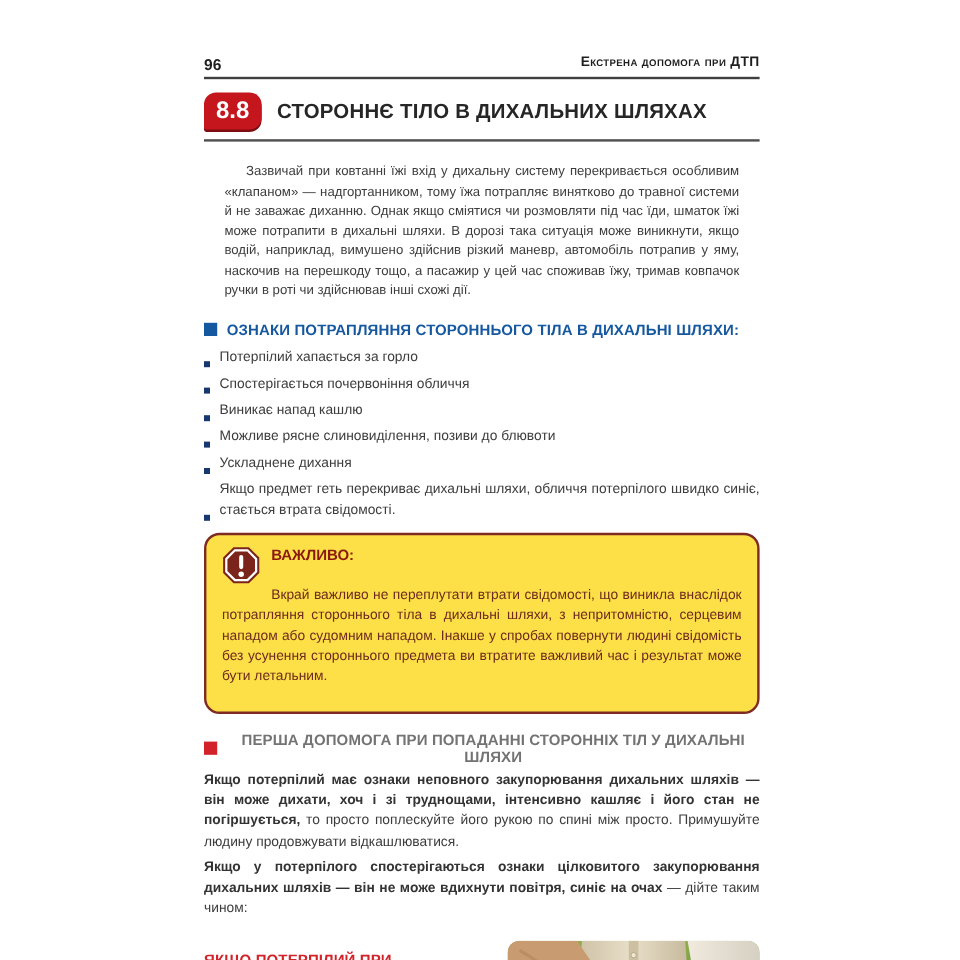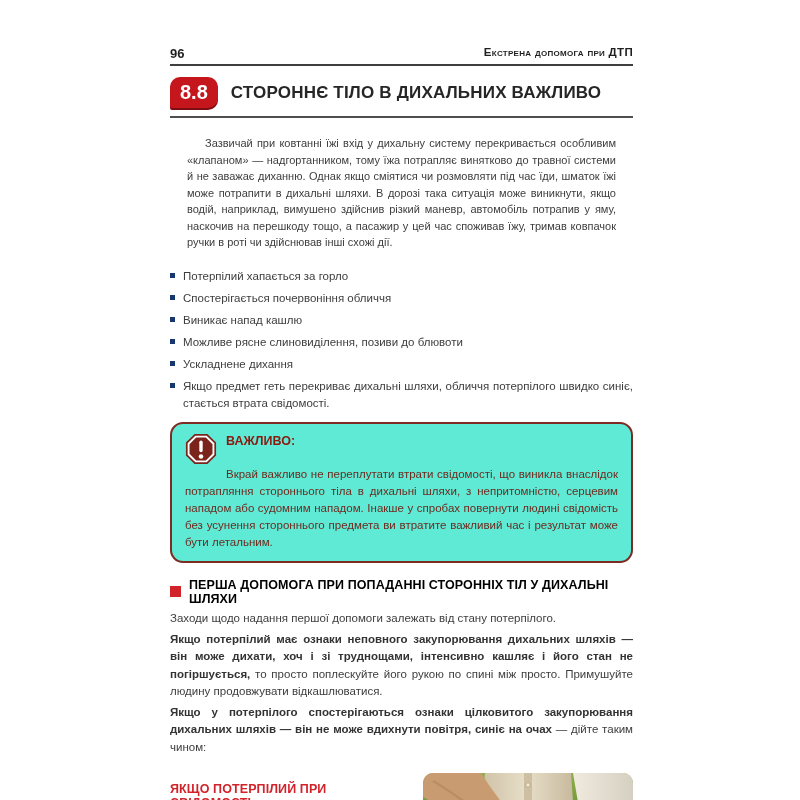--- a/index.html
+++ b/index.html
@@ -37,33 +37,33 @@
   .intro { margin-top:8px; text-indent:18px; }
 
   
   .heading {
     display:flex; align-items:center; gap:8px;
     font-weight:bold; font-size:12.5px; margin-top:15px; letter-spacing:.1px;
   }
   .heading .sq { width:11px; height:11px; flex:0 0 auto; }
   .heading.blue { color:#16589f; }
   .heading.blue .sq { background:#16589f; }
-  .heading.red { color:#000000; }
+  .heading.red { color:#737373;text-align:center; }
   .heading.red .sq { background:#d2232a; }
 
   
   ul.bullets { margin:8px 0 0; padding:0; list-style:none; }
-  ul.bullets li { display:flex; gap:8px; margin-bottom:5.5px; font-size:11.5px; line-height:1.45; }
+  ul.bullets li { display:flex; gap:8px; margin-bottom:5.5px; font-size:11.5px; line-height:1.45;align-items:flex-end; }
   ul.bullets .b { width:5px; height:5px; background:#17386e; margin-top:5px; flex:0 0 auto; }
   ul.bullets li span.t { text-align:justify; flex:1; }
 
   
   .warning {
-    border:2px solid #7d2b23; background:#5eead4; border-radius:13px;
-    padding:8px 13px 10px; margin-top:10px; color:#6e2a1f; overflow:hidden;
+    border:2px solid #7d2b23; background:#fde047; border-radius:13px;
+    padding:8px 13px 20px; margin-top:10px; color:#6e2a1f; overflow:hidden;
   }
   .warning .icon { float:left; width:32px; height:32px; margin:1px 9px 2px 0; }
   .warning .label { font-weight:bold; color:#8a1a10; font-size:12.5px; padding-top:2px; }
   .warning .text { font-size:11.5px; line-height:1.48; text-align:justify; margin-top:18px; }
 
   
   .fa-p { margin:4px 0 0; font-size:11.5px; line-height:1.5; text-align:justify; }
   .fa-p b { color:#333; }
 
   
@@ -82,25 +82,29 @@
 
 <div class="page">
 
   <div class="running-header">
     <span class="page-number">96</span>
     <span class="running-title">Екстрена допомога при ДТП</span>
   </div>
 
   <div class="title-row">
     <span class="section-badge">8.8</span>
-    <span class="section-title">СТОРОННЄ ТІЛО В ДИХАЛЬНИХ ВАЖЛИВО</span>
+    <span class="section-title">СТОРОННЄ ТІЛО В ДИХАЛЬНИХ ШЛЯХАХ</span>
   </div>
 
   <p class="body intro">Зазвичай при ковтанні їжі вхід у дихальну систему перекривається особливим «клапаном» — надгортанником, тому їжа потрапляє винятково до травної системи й не заважає диханню. Однак якщо сміятися чи розмовляти під час їди, шматок їжі може потрапити в дихальні шляхи. В дорозі така ситуація може виникнути, якщо водій, наприклад, вимушено здійснив різкий маневр, автомобіль потрапив у яму, наскочив на перешкоду тощо, а пасажир у цей час споживав їжу, тримав ковпачок ручки в роті чи здійснював інші схожі дії.</p>
 
+  <div class="heading blue">
+    <span class="sq"></span>
+    <span>ОЗНАКИ ПОТРАПЛЯННЯ СТОРОННЬОГО ТІЛА В ДИХАЛЬНІ ШЛЯХИ:</span>
+  </div>
 
   <ul class="bullets">
     <li>
         <span class="b"></span>
         <span class="t">Потерпілий хапається за горло</span>
       </li>
     <li>
         <span class="b"></span>
         <span class="t">Спостерігається почервоніння обличчя</span>
       </li>
@@ -131,21 +135,20 @@
     </svg>
     <div class="label">ВАЖЛИВО:</div>
     <div class="text">Вкрай важливо не переплутати втрати свідомості, що виникла внаслідок потрапляння стороннього тіла в дихальні шляхи, з непритомністю, серцевим нападом або судомним нападом. Інакше у спробах повернути людині свідомість без усунення стороннього предмета ви втратите важливий час і результат може бути летальним.</div>
   </div>
 
   <div class="heading red">
     <span class="sq"></span>
     <span>ПЕРША ДОПОМОГА ПРИ ПОПАДАННІ СТОРОННІХ ТІЛ У ДИХАЛЬНІ ШЛЯХИ</span>
   </div>
 
-  <p class="fa-p">Заходи щодо надання першої допомоги залежать від стану потерпілого.</p>
   <p class="fa-p"><b>Якщо потерпілий має ознаки неповного закупорювання дихальних шляхів — він може дихати, хоч і зі труднощами, інтенсивно кашляє і його стан не погіршується,</b><span> то просто поплескуйте його рукою по спині між просто. Примушуйте людину продовжувати відкашлюватися.</span></p>
   <p class="fa-p"><b>Якщо у потерпілого спостерігаються ознаки цілковитого закупорювання дихальних шляхів — він не може вдихнути повітря, синіє на очах</b><span> — дійте таким чином:</span></p>
 
   <div class="conscious">
 
     <svg class="photo" viewBox="0 0 210 126" preserveAspectRatio="none" aria-hidden="true">
       <defs>
         <linearGradient id="grass" x1="0" y1="0" x2="0" y2="1">
           <stop offset="0" stop-color="#8fae4c"></stop>
           <stop offset="0.45" stop-color="#5c8a2e"></stop>

